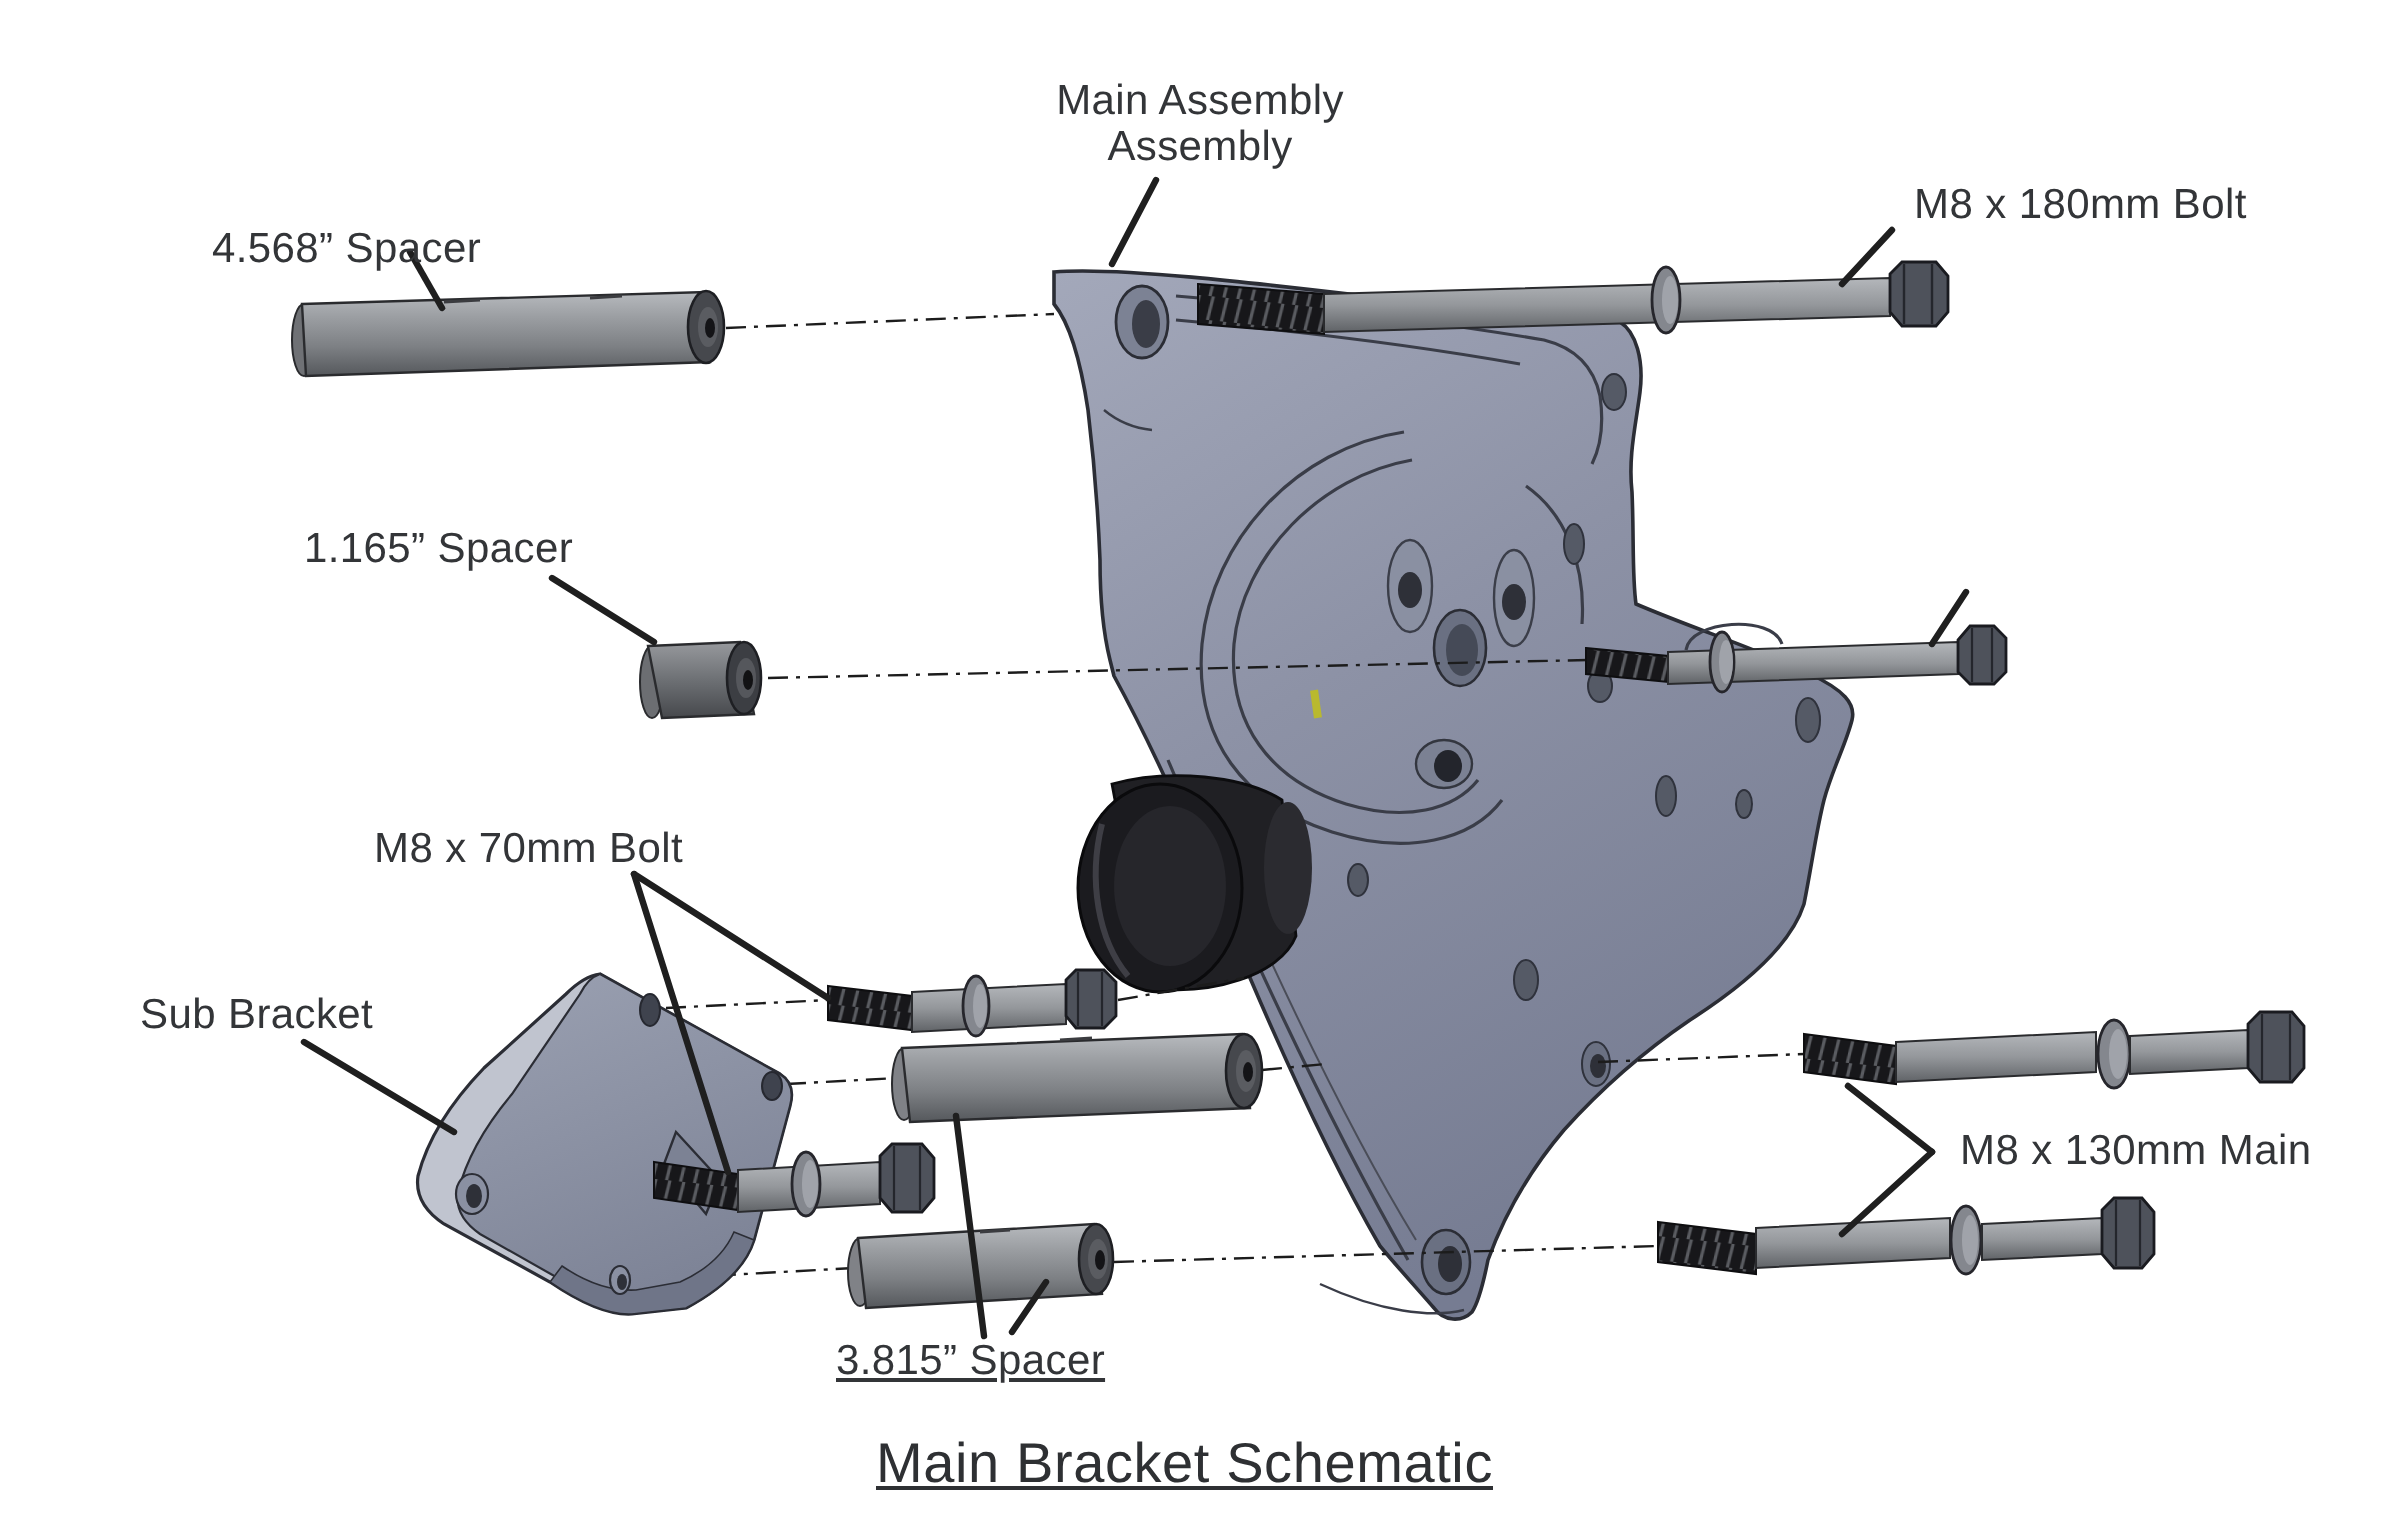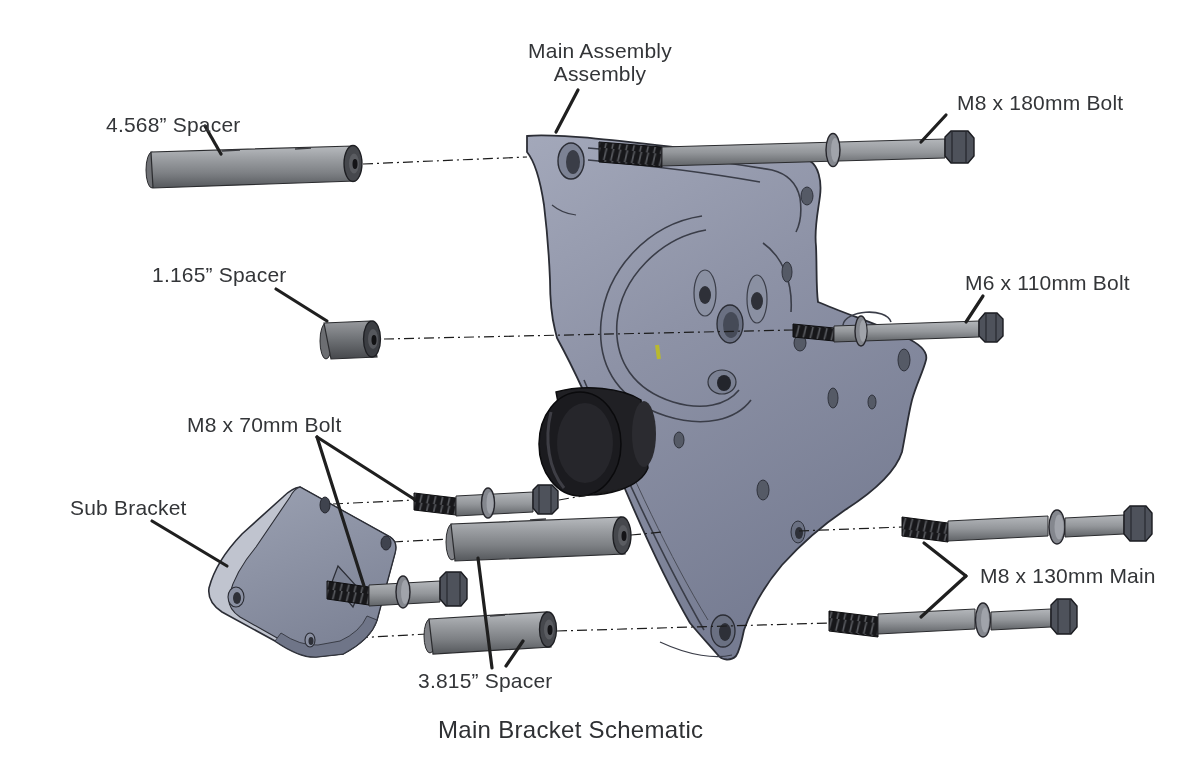--- a/index.html
+++ b/index.html
@@ -7,22 +7,23 @@
     position:relative; width:1200px; height:763px; background:#ffffff;
     font-family:"Liberation Sans", sans-serif; overflow:hidden;
   }
   .stage svg { position:absolute; left:0; top:0; }
   .callout {
     position:absolute; color:#333538; font-size:21px; line-height:23px;
     white-space:nowrap; letter-spacing:0.2px;
   }
   .callout.center { text-align:center; white-space:normal; }
   .caption {
-    position:absolute; color:#2e3033; font-size:24px; letter-spacing:0.3px;
+    position:absolute; color:#2e3033; font-size:28px; letter-spacing:0.3px;
     white-space:nowrap;
+    text-decoration:underline;
   }
 </style>
 </head>
 <body>
 
 <div class="stage">
 
 <svg width="1200" height="763" viewBox="0 0 1200 763" xmlns="http://www.w3.org/2000/svg">
   <defs>
     <linearGradient id="gBracket" x1="0" y1="0" x2="0.45" y2="1">
@@ -272,21 +273,20 @@
 
 <div class="callout" style="left:106px; top:113px;">4.568” Spacer</div>
 
 <div class="callout center" style="left:525px; top:39px; width:150px;">
   <span style="display:block;">Main Assembly</span>
   <span style="display:block;">Assembly</span>
 </div>
 
 <div class="callout" style="left:925px; top:91px;margin-left:32px;">M8 x 180mm Bolt</div>
 <div class="callout" style="left:152px; top:263px;">1.165” Spacer</div>
-<div class="callout" style="left:965px; top:271px;">M6 x 110mm Bolt</div>
 <div class="callout" style="left:187px; top:413px;">M8 x 70mm Bolt</div>
 <div class="callout" style="left:70px;  top:496px;">Sub Bracket</div>
 <div class="callout" style="left:980px; top:564px;">M8 x 130mm Main</div>
-<div class="callout" style="left:418px; top:669px;">3.815” Spacer</div>
+<div class="callout" style="left:418px; top:669px;text-decoration:underline;">3.815” Spacer</div>
 
 <div class="caption" style="left:438px; top:716px;">Main Bracket Schematic</div>
 
 </div>
 
 </body></html>

